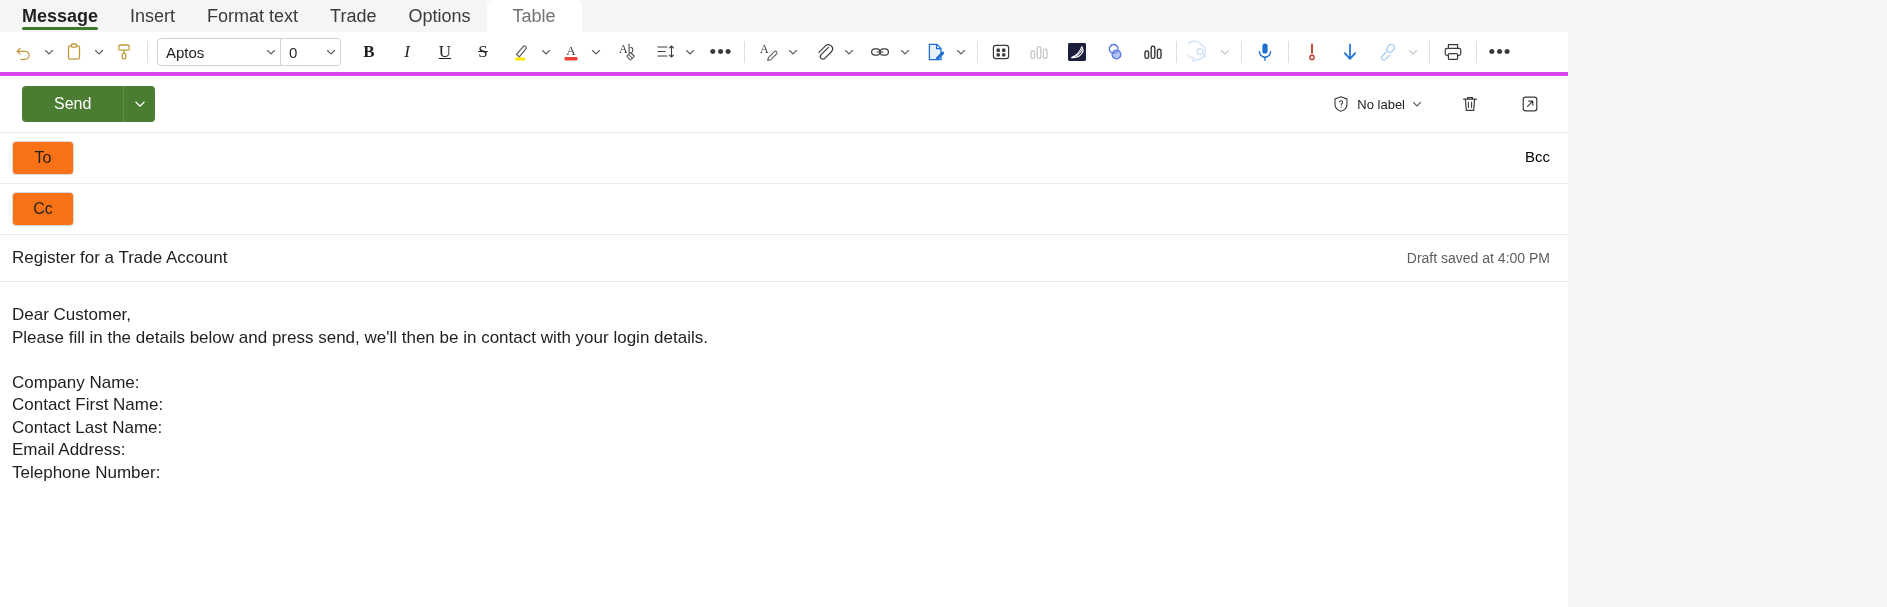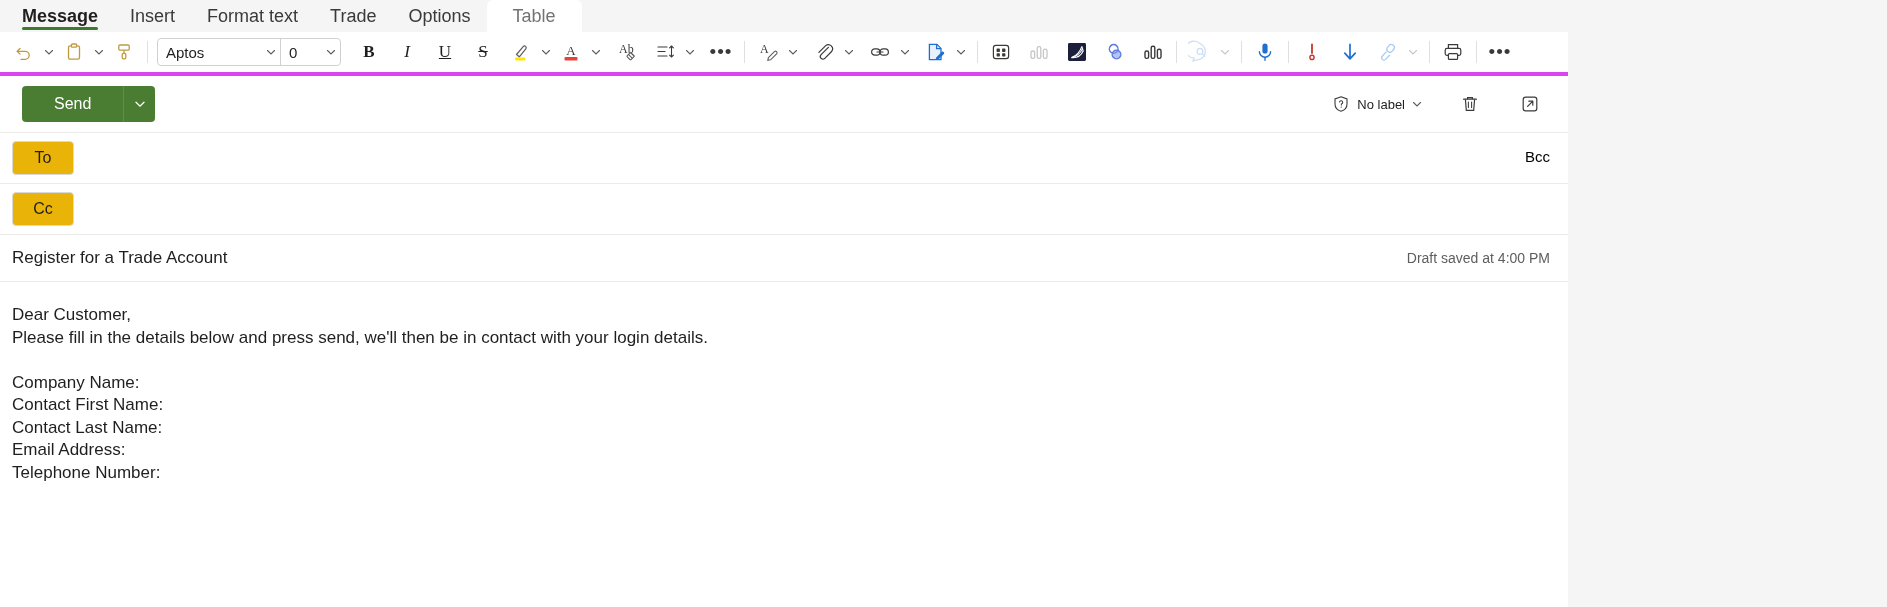--- a/index.html
+++ b/index.html
@@ -164,21 +164,21 @@
     display: flex; align-items: center;
     padding-left: 12px;
     border-top: 1px solid #edebe9;
     flex: 0 0 auto;
   }
   .reciprow.first { border-top: 1px solid #edebe9; }
   .recipbtn {
     width: 62px; height: 34px;
     border: 1px solid #d9d9d9;
     border-radius: 4px;
-    background: #eab308;
+    background: #f97316;
     display: flex; align-items: center; justify-content: center;
     font-size: 16px; color: #201f1e;
     cursor: default;
     flex: 0 0 auto;
   }
   .recipinput {
     flex: 1 1 auto;
     align-self: stretch;
     display: flex; align-items: center;
     margin-left: 24px;

